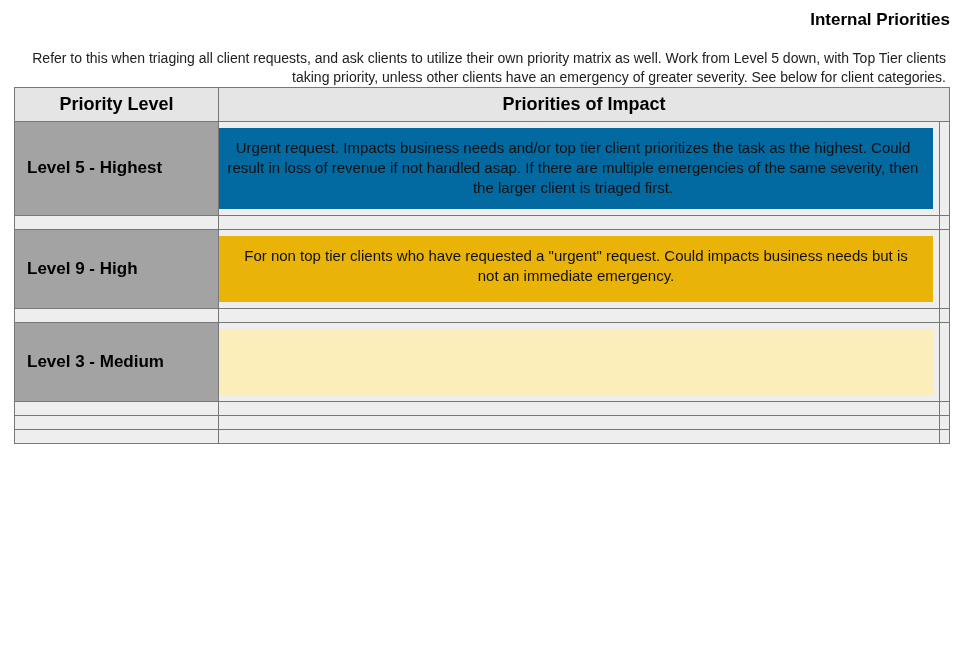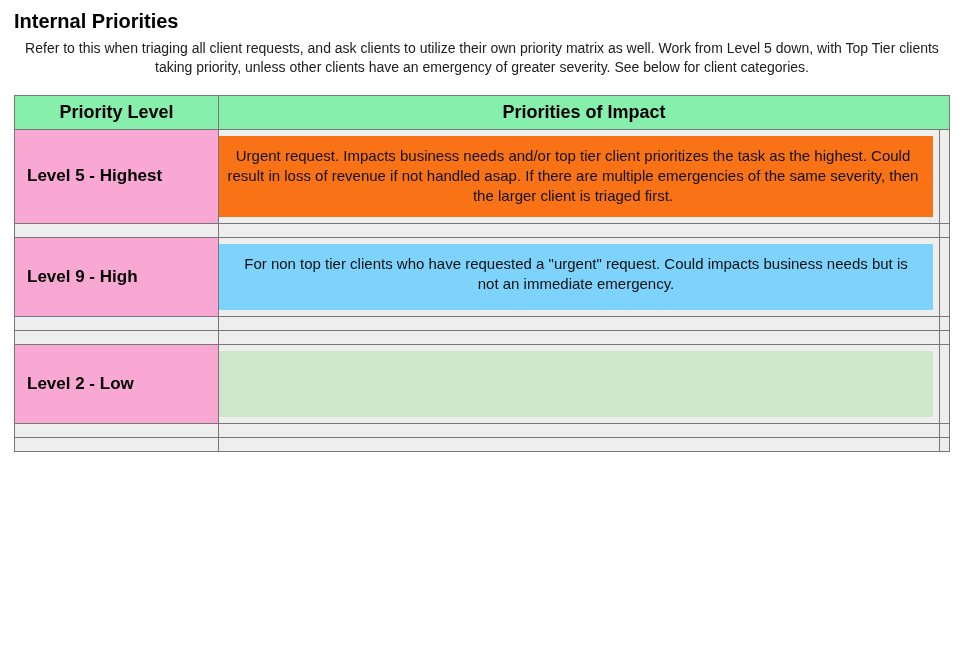--- a/index.html
+++ b/index.html
@@ -7,53 +7,52 @@
       margin: 0;
       padding: 0;
     }
     body {
       font-family: Arial, sans-serif;
       background: #ffffff;
       padding: 10px 14px;
       width: 964px;
     }
     .title {
-      text-align: left;
-      font-size: 20px;
+      text-align: right;
+      font-size: 17px;
       font-weight: bold;
       color: #000;
-      margin-bottom: 6px;
+      margin-bottom: 19px;
     }
     .subtitle {
-      text-align: center;
+      text-align: right;
       font-size: 14px;
       color: #202020;
-      margin-bottom: 18px;
       line-height: 1.35;
       padding: 0 4px;
     }
     table {
       border-collapse: collapse;
       width: 100%;
     }
     th {
-      background: #86efac;
+      background: #e5e5e5;
       border: 1px solid #777;
       font-size: 18px;
       font-weight: bold;
       padding: 6px 8px;
       text-align: center;
       color: #000;
     }
     td {
       border: 1px solid #777;
       padding: 0;
     }
     td.level-cell {
-      background: #f9a8d4;
+      background: #a3a3a3;
       font-weight: bold;
       font-size: 17px;
       text-align: left;
       padding: 24px 12px;
       width: 204px;
       color: #000;
       vertical-align: middle;
     }
     td.desc-wrap {
       background: #eeeeee;
@@ -70,22 +69,22 @@
     }
     .gutter-cell {
       background: #eeeeee;
       width: 10px;
     }
     .spacer-row td {
       background: #eeeeee;
       height: 14px;
       padding: 0;
     }
-    .c-5 { background: #f97316; padding-left: 8px; }
-    .c-4 { background: #7dd3fc; }
+    .c-5 { background: #0369a1; padding-left: 8px; }
+    .c-4 { background: #eab308; }
     .c-3 { background: #fceebb; }
     .c-2 { background: #cde7cb; }
     .c-1 { background: #c8dce1; }
   </style>
 </head>
 <body>
 
 <div class="title">Internal Priorities</div>
 <div class="subtitle">Refer to this when triaging all client requests, and ask clients to utilize their own priority matrix as well. Work from Level 5 down, with Top Tier clients taking priority, unless other clients have an emergency of greater severity. See below for client categories.</div>
 
@@ -116,33 +115,33 @@
         <div class="desc-inner c-4">For non top tier clients who have requested a "urgent" request. Could impacts business needs but is not an immediate emergency.</div>
       </td>
       <td class="gutter-cell"></td>
     </tr>
     <tr class="spacer-row">
         <td></td>
         <td></td>
         <td></td>
       </tr>
 
+    <tr>
+      <td class="level-cell">Level 3 - Medium</td>
+      <td class="desc-wrap">
+        <div class="desc-inner c-3"></div>
+      </td>
+      <td class="gutter-cell"></td>
+    </tr>
     <tr class="spacer-row">
         <td></td>
         <td></td>
         <td></td>
       </tr>
 
-    <tr>
-      <td class="level-cell">Level 2 - Low</td>
-      <td class="desc-wrap">
-        <div class="desc-inner c-2"></div>
-      </td>
-      <td class="gutter-cell"></td>
-    </tr>
     <tr class="spacer-row">
         <td></td>
         <td></td>
         <td></td>
       </tr>
 
     <tr class="spacer-row">
         <td></td>
         <td></td>
         <td></td>

